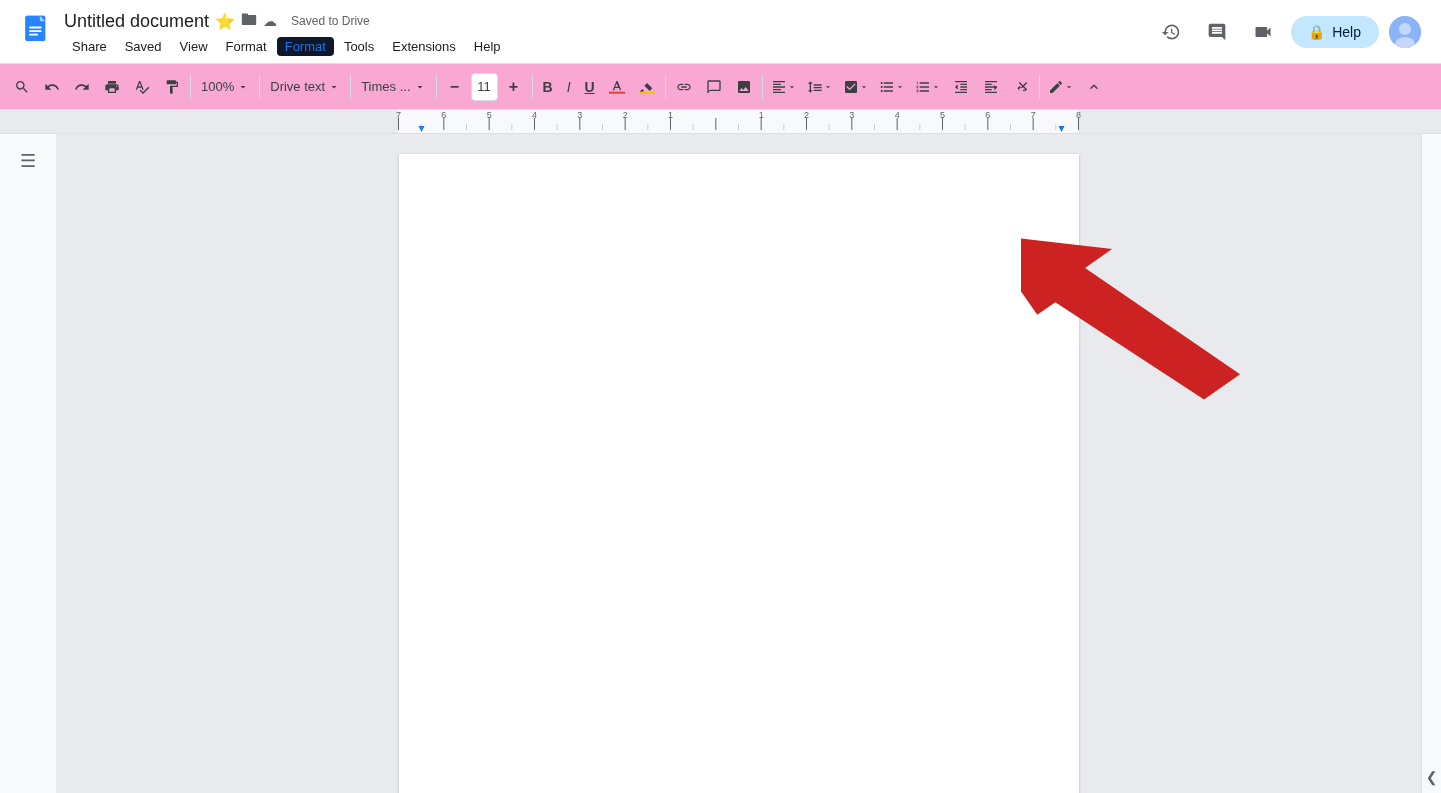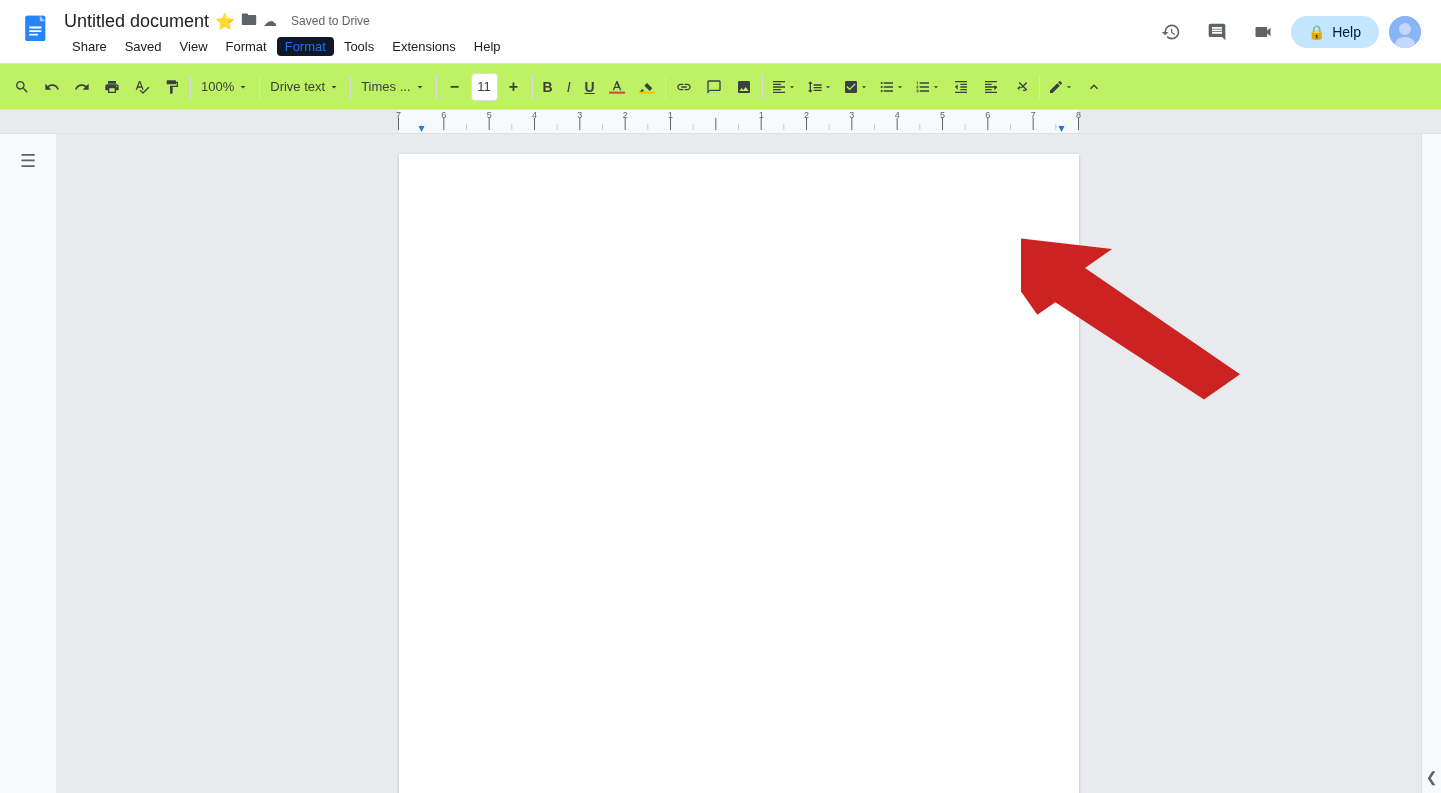--- a/index.html
+++ b/index.html
@@ -96,21 +96,21 @@
       overflow: hidden;
       cursor: pointer;
     }
 
     
     #toolbar {
       display: flex;
       align-items: center;
       height: 46px;
       padding: 0 8px;
-      background: #bef264;
+      background: #f9a8d4;
       border-bottom: 1px solid #e0e0e0;
       gap: 2px;
       flex-wrap: nowrap;
       overflow: hidden;
     }
     .tb-btn {
       border: none;
       background: transparent;
       border-radius: 4px;
       cursor: pointer;

